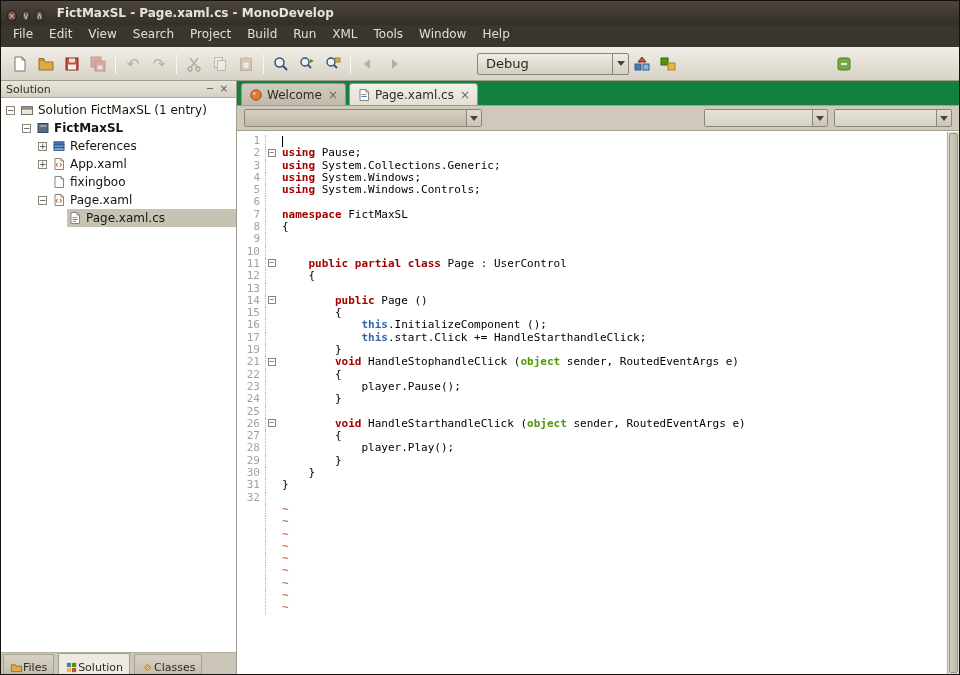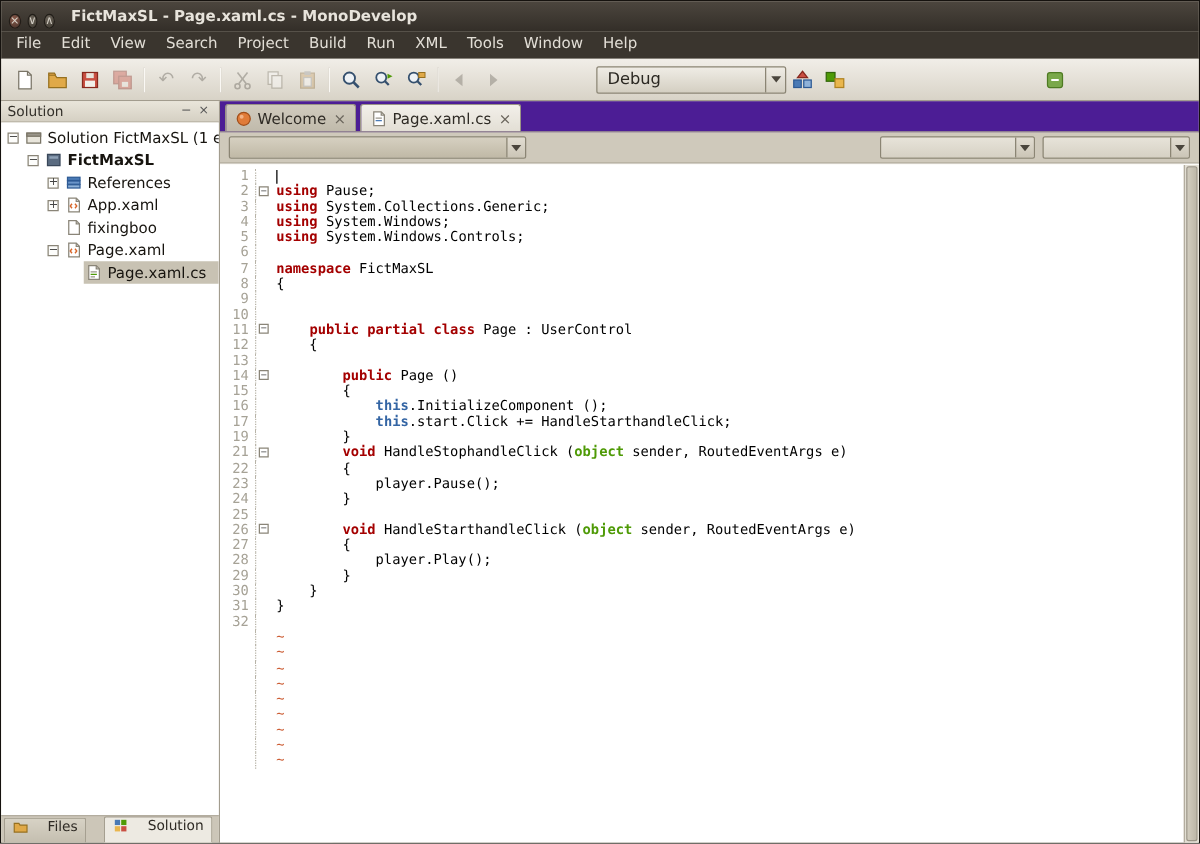--- a/index.html
+++ b/index.html
@@ -25,40 +25,40 @@
   .combo{height:22px;width:152px;margin-left:70px;border:1px solid #8b8574;display:flex;align-items:center;background:linear-gradient(#efece5,#d4cfc2);border-radius:2px;flex:none}
   .combo-label{flex:1;font-size:13px;color:#2b2822;padding-left:8px}
   .combo-arrow{width:16px;height:100%;border-left:1px solid #8b8574;display:flex;align-items:center;justify-content:center}
   .tri-down{width:0;height:0;border-left:4px solid transparent;border-right:4px solid transparent;border-top:5px solid #4a453c}
   .right-gap{margin-left:150px}
 
   
   .main{flex:1;display:flex;min-height:0}
 
   
-  .sidebar{width:175px;display:flex;flex-direction:column;border-right:1px solid #a29c8e;background:#e9e6dd;flex:none}
+  .sidebar{width:236px;display:flex;flex-direction:column;border-right:1px solid #a29c8e;background:#e9e6dd;flex:none}
   .panel-header{height:17px;display:flex;align-items:center;background:linear-gradient(#e9e5da,#d5d0c3);border-bottom:1px solid #b3ad9f;padding:0 5px;font-size:11px;color:#33302a;flex:none}
   .panel-title{flex:1}
   .panel-btn{width:14px;text-align:center;color:#555;font-size:10px;line-height:14px}
   .tree{flex:1;background:#ffffff;overflow:hidden;padding-top:3px}
   .tree-row{height:18px;display:flex;align-items:center;font-size:12px;color:#17140f;white-space:nowrap}
   .expander{width:9px;height:9px;border:1px solid #8a8578;background:#fdfdfb;font-size:9px;line-height:7px;text-align:center;color:#444;margin-right:4px;flex:none}
   .expander.spacer{visibility:hidden}
   .tree-inner{display:flex;align-items:center;flex:1;height:100%}
   .tree-row.selected .tree-inner{background:#c8c2b3}
   .tree-icon{width:14px;height:14px;margin:0 4px 0 1px;flex:none}
   .tree-label.bold{font-weight:bold}
   .side-tabs{height:22px;display:flex;align-items:flex-end;background:#ccc6b8;border-top:1px solid #b3ad9f;padding:1px 2px 0;flex:none}
-  .side-tab{height:20px;display:flex;align-items:flex-start;gap:15px;padding:0 6px;font-size:11px;color:#2e2a24;border:1px solid #a59f90;border-bottom:none;background:linear-gradient(#d7d2c5,#c4beaf);margin-right:14px;border-radius:2px 2px 0 0}
+  .side-tab{height:20px;display:flex;align-items:flex-end;gap:0;padding:0 6px;font-size:11px;color:#2e2a24;border:1px solid #a59f90;border-bottom:none;background:linear-gradient(#d7d2c5,#c4beaf);margin-right:4px;border-radius:2px 2px 0 0}
   .side-tab.active{background:#edeae2;height:21px}
   .side-tab .sicon{width:13px;height:13px}
 
   
   .editor-area{flex:1;display:flex;flex-direction:column;min-width:0;background:#cfc9bb}
-  .doc-tabs{height:25px;display:flex;align-items:center;padding:2px 4px 0;background:#4c1d95;border-bottom:1px solid #a59f90;flex:none}
+  .doc-tabs{height:25px;display:flex;align-items:center;padding:2px 4px 0;background:#15803d;border-bottom:1px solid #a59f90;flex:none}
   .dtab{height:22px;display:flex;align-items:center;gap:4px;padding:0 7px;border:1px solid #9a9486;border-bottom:none;border-radius:3px 3px 0 0;background:linear-gradient(#d1cbbe,#c0baab);font-size:12px;color:#2e2a24;margin-right:3px}
   .dtab.active{background:linear-gradient(#f2efe9,#e3dfd5)}
   .dtab .ticon{width:14px;height:14px}
   .dtab .close{color:#6a655c;font-size:12px;margin-left:2px;line-height:1}
   .nav-combos{height:25px;display:flex;align-items:center;padding:0 7px;background:#cfc9bb;border-bottom:1px solid #a59f90;flex:none}
   .ncombo{height:18px;border:1px solid #8b8574;display:flex;align-items:stretch;border-radius:2px;overflow:hidden;flex:none}
   .ncombo .nbody{flex:1;background:linear-gradient(#d6d0c1,#c0b9a6)}
   .ncombo.light .nbody{background:linear-gradient(#e7e3d9,#d6d1c4)}
   .ncombo .narrow{width:15px;border-left:1px solid #8b8574;background:linear-gradient(#e2ddd2,#cbc5b6);display:flex;align-items:center;justify-content:center}
   .ncombo.first{width:238px}

